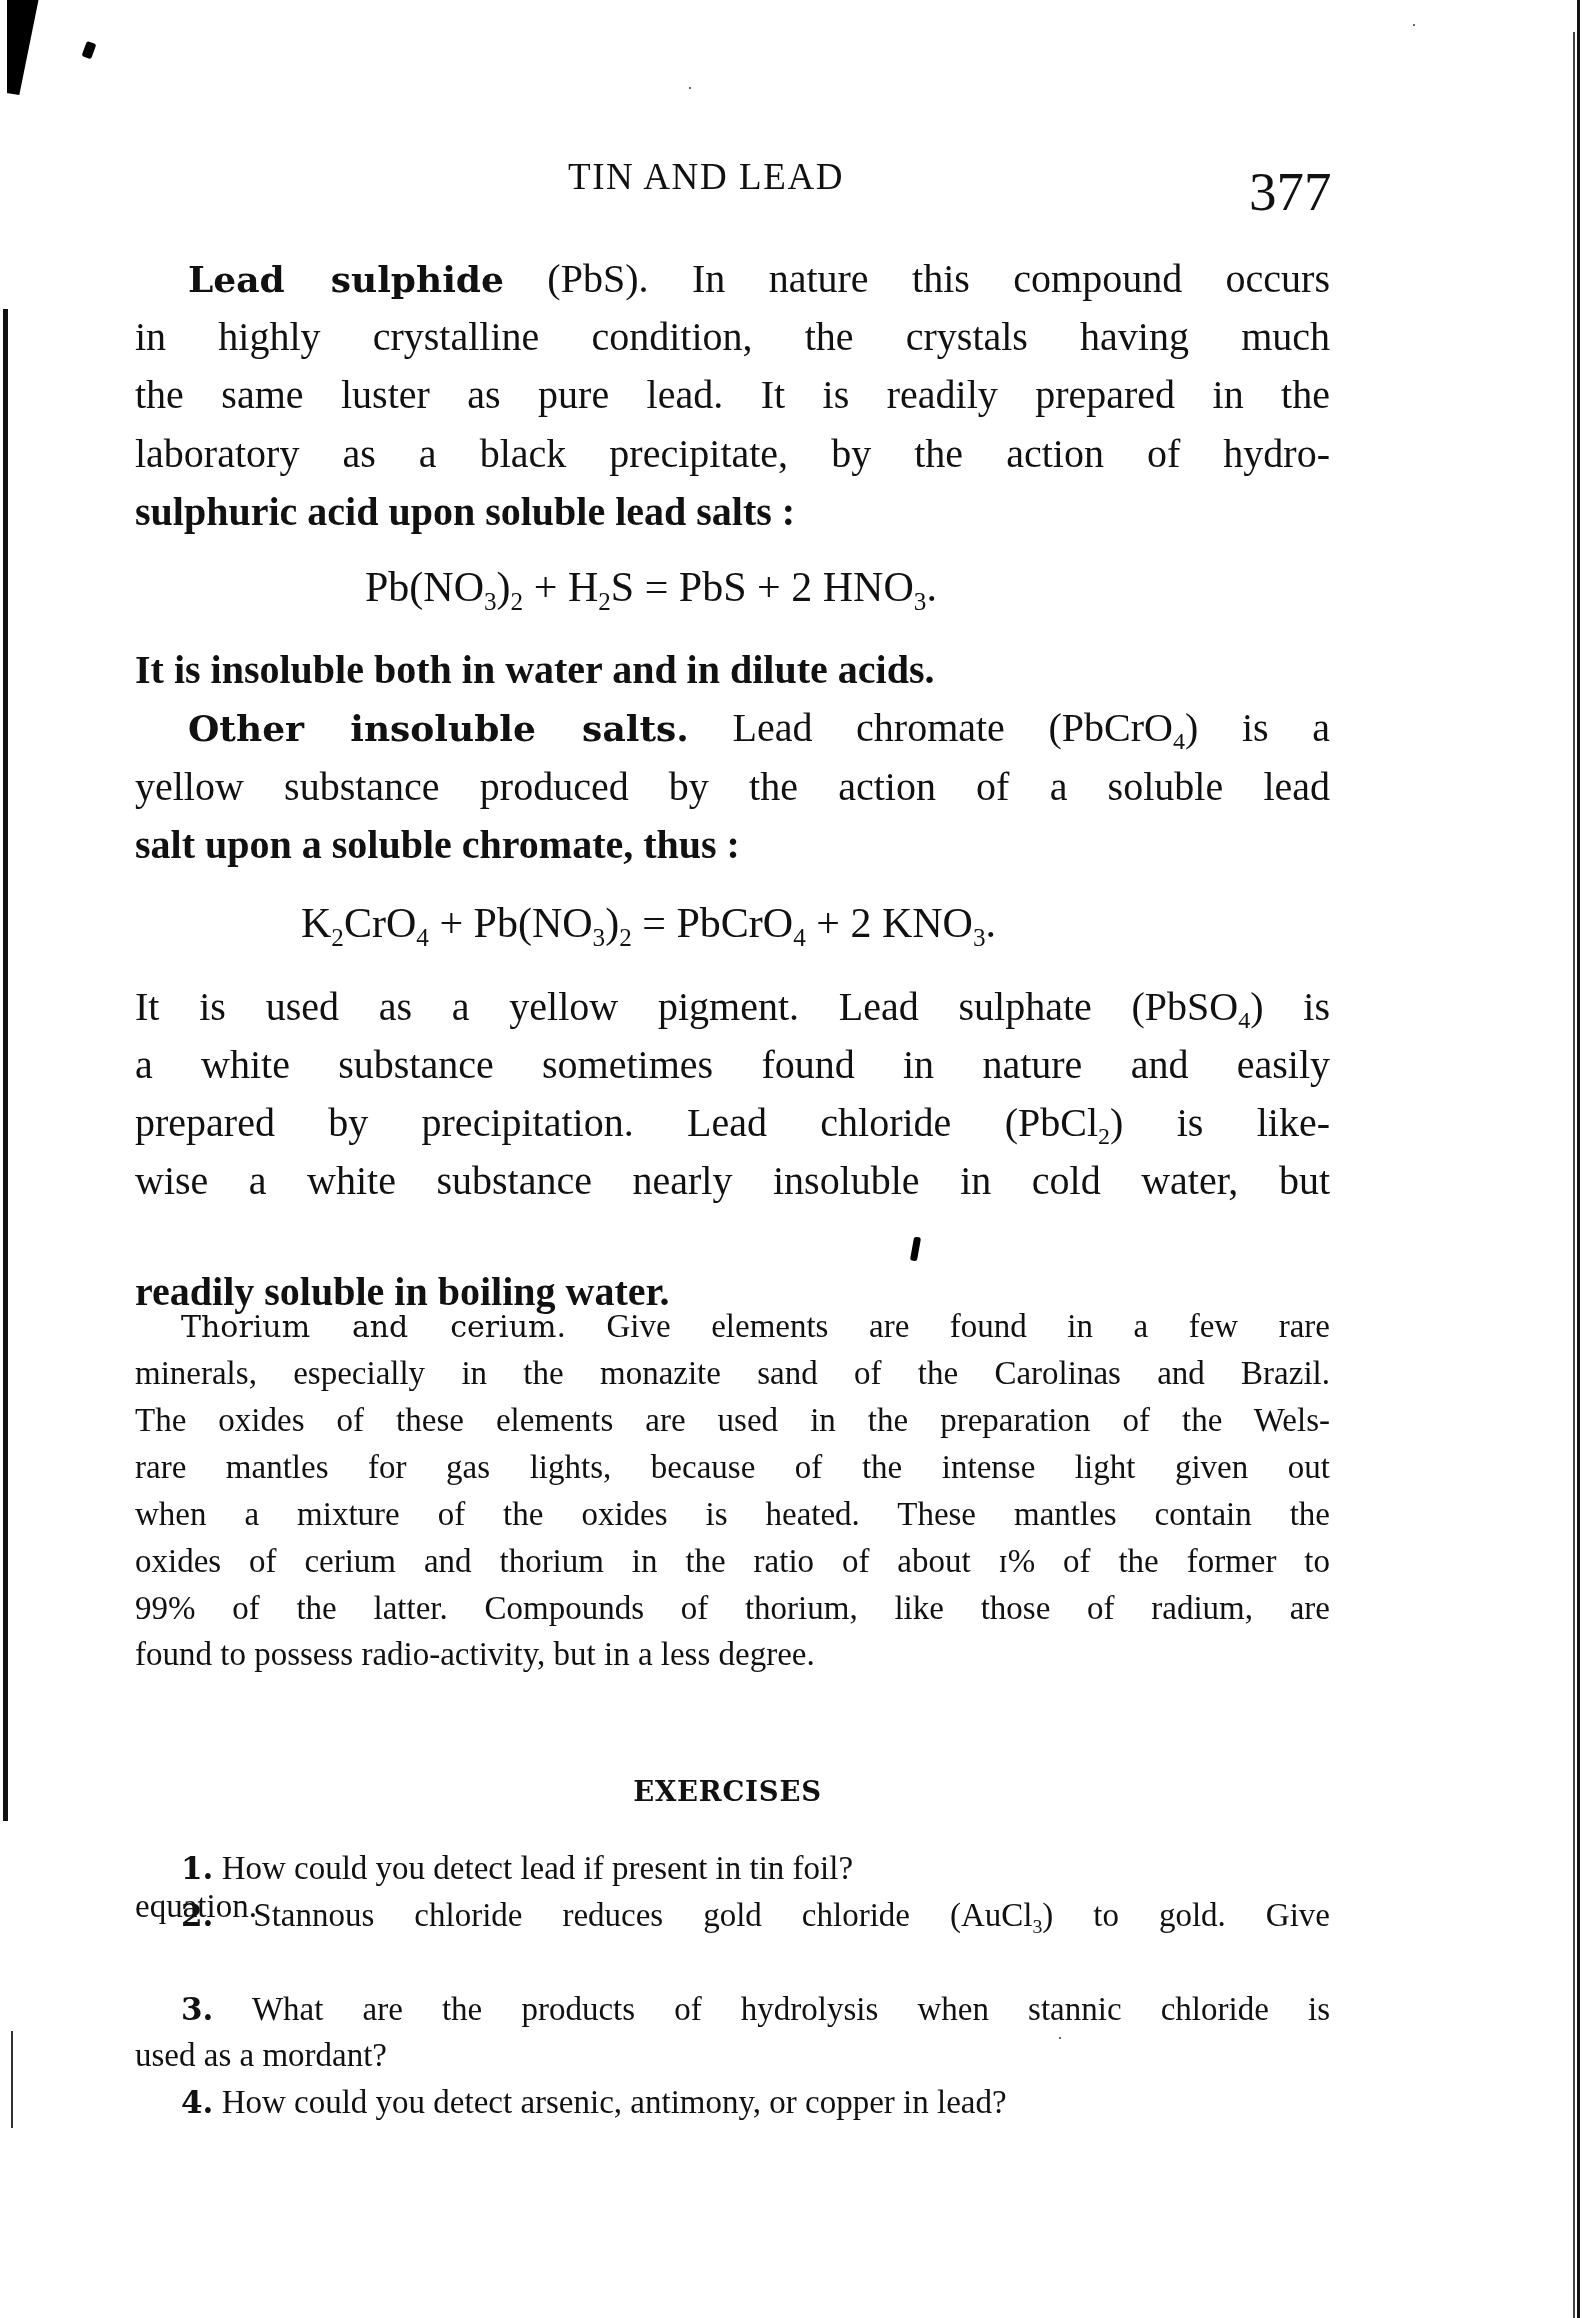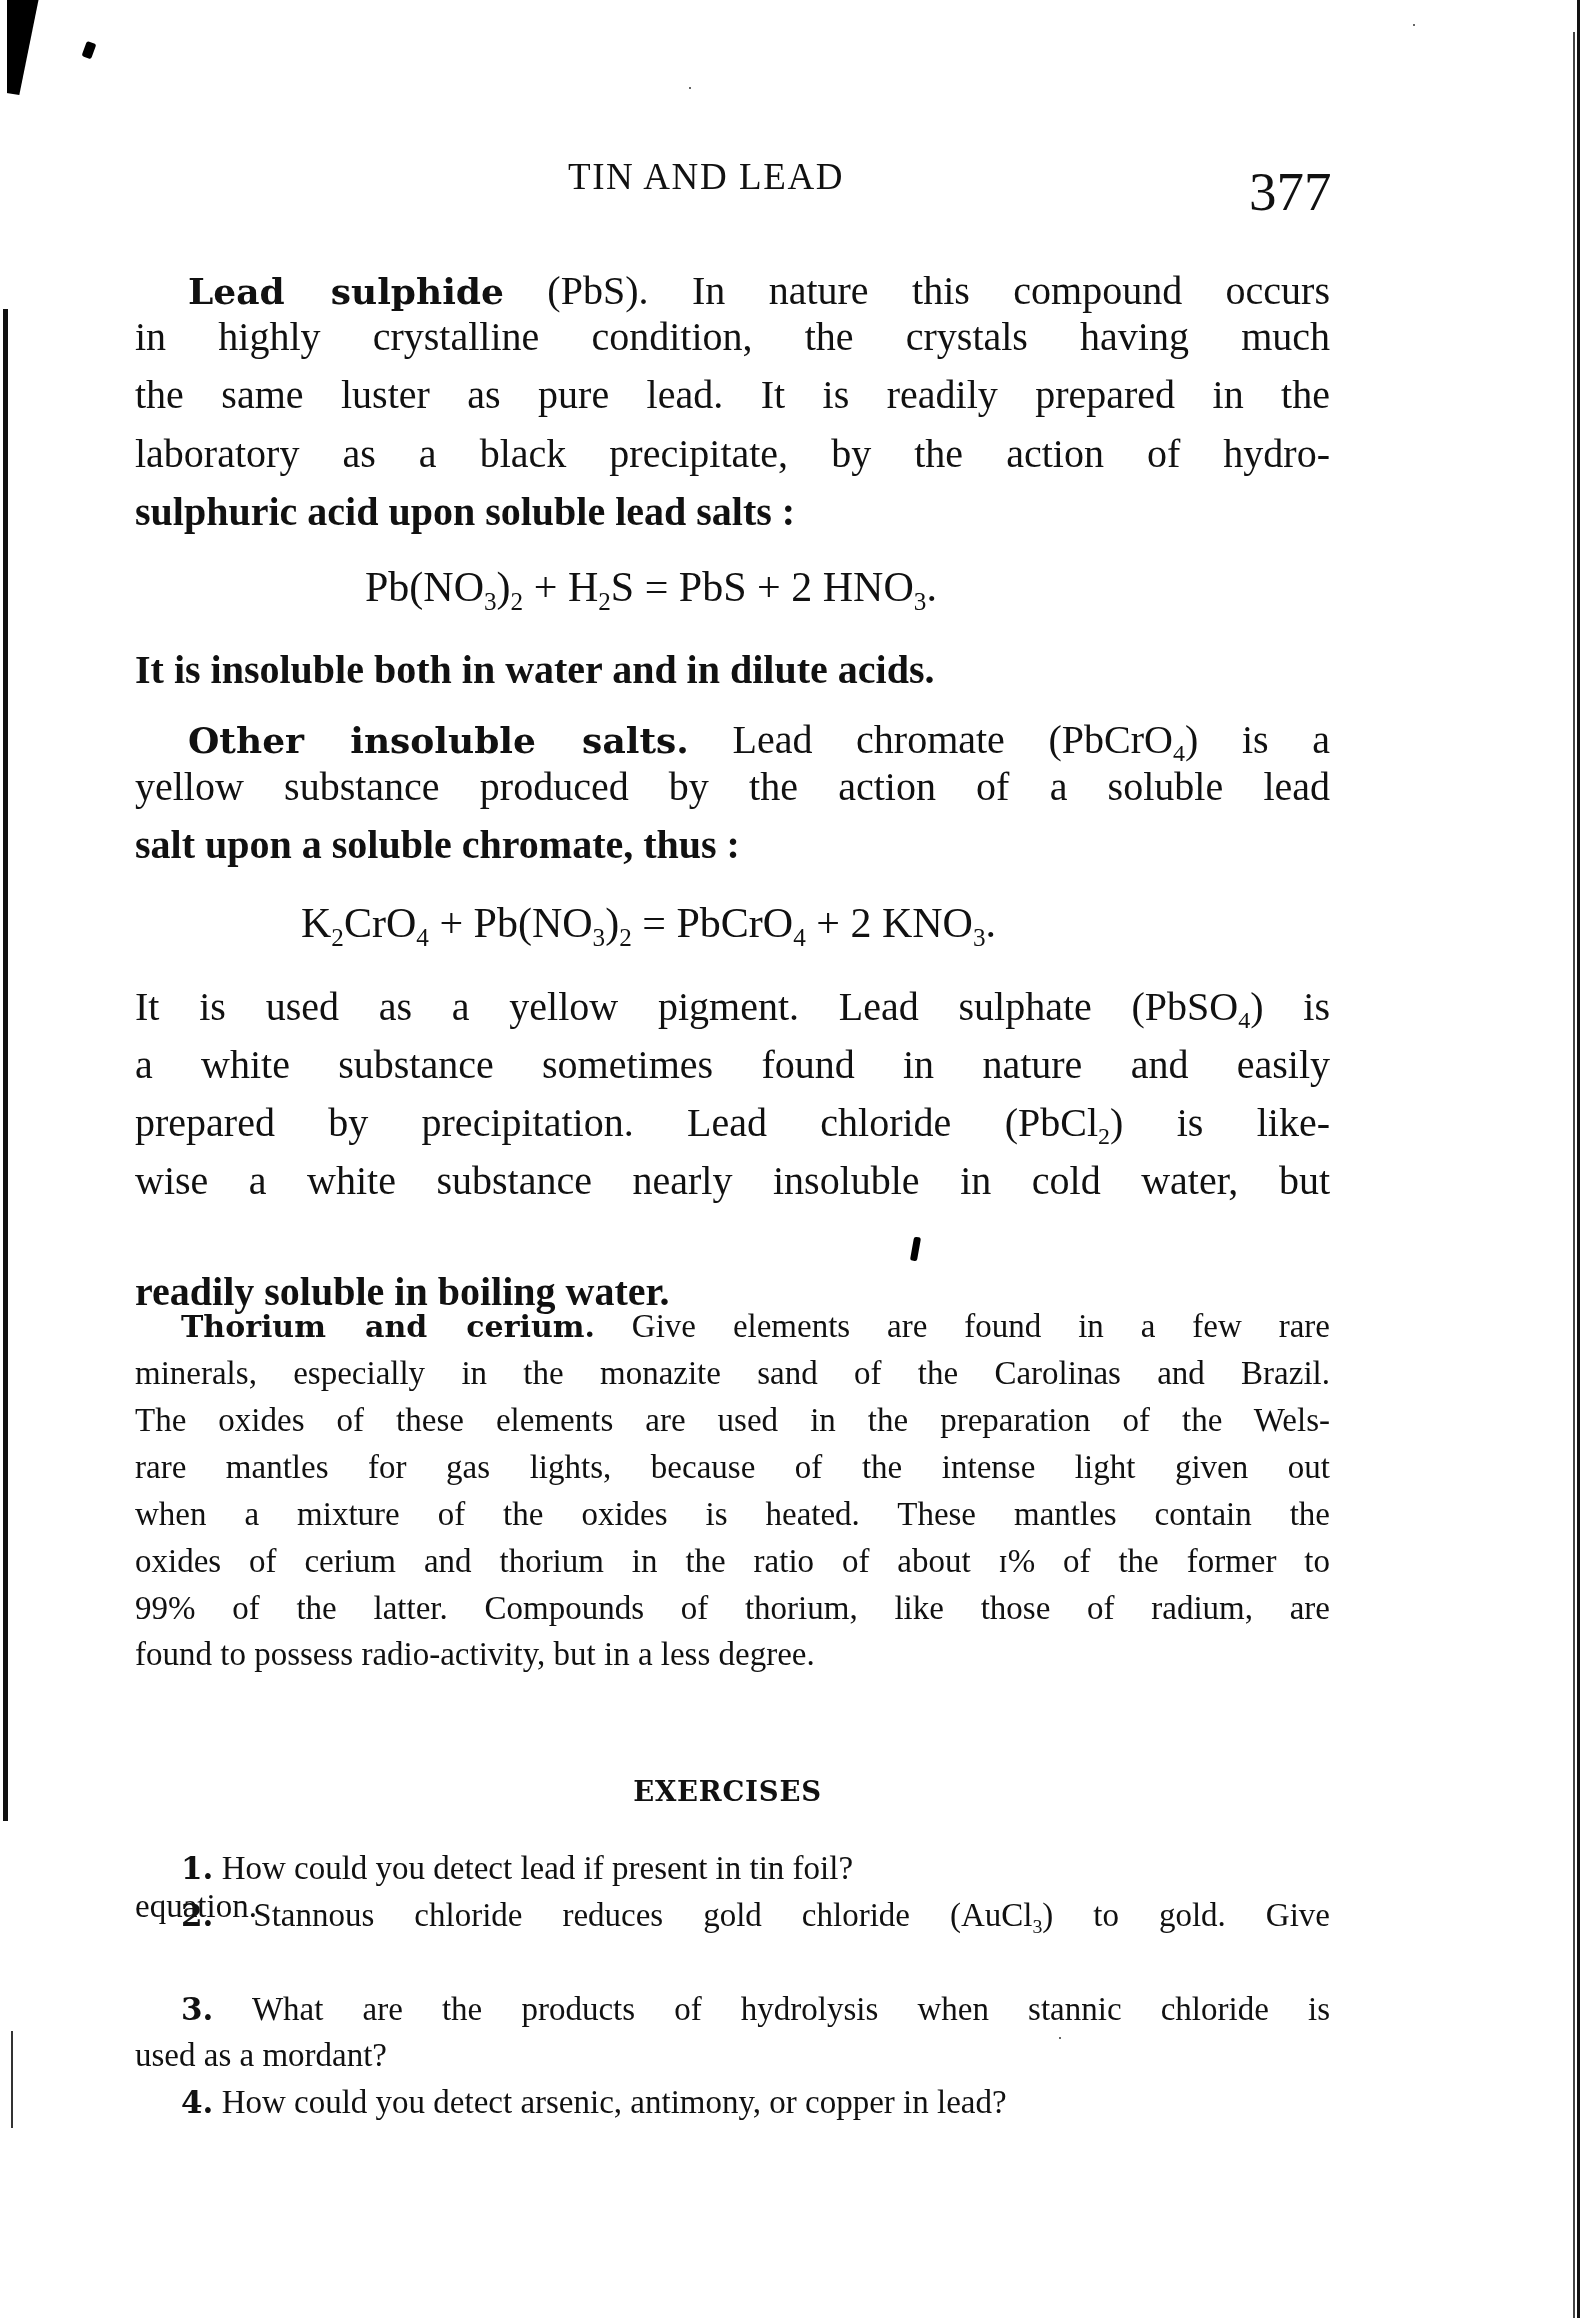--- a/index.html
+++ b/index.html
@@ -4,33 +4,33 @@
 <style>
   html, body { margin: 0; padding: 0; background: #ffffff; }
   body { width: 1585px; height: 2319px; position: relative; overflow: hidden; font-family: "Liberation Serif", "DejaVu Serif", serif; color: #111; }
   .abs { position: absolute; }
   .running-head { top: 155px; left: 0; width: 1382px; height: 49px; }
   .head-title { position: absolute; left: 568px; top: 0; font-size: 37px; letter-spacing: 1.6px; white-space: nowrap; }
   .page-num { position: absolute; left: 1249px; top: 4.9px; font-size: 55px; white-space: nowrap; }
 
   .big { font-size: 40px; line-height: 59px; }
   .big .line { position: absolute; left: 135px; width: 1195px; white-space: nowrap; text-align: justify; text-align-last: justify; }
-  .big .line.indent { left: 188px; width: 1142px; margin-top: 12px; }
+  .big .line.indent { left: 188px; width: 1142px; }
   .big .line.last { text-align-last: left; font-weight: bold; }
   .bold { font-weight: bold; font-family: "DejaVu Serif", serif; font-size: 36px; }
   .sub { font-size: 0.6em; vertical-align: -0.35em; }
 
   .equation { position: absolute; left: 0; width: 1585px; font-size: 42px; white-space: nowrap; }
   .equation span.eqtext { position: absolute; white-space: nowrap; }
 
   .small { font-size: 33px; line-height: 47px; }
   .small .line { position: absolute; left: 135px; width: 1195px; white-space: nowrap; text-align: justify; text-align-last: justify; }
   .small .line.indent { left: 181px; width: 1149px; }
   .small .line.last { text-align-last: left; }
-  .bold-sm { font-weight: bold; font-family: "DejaVu Serif", serif; font-size: 30px; }
+  .bold-sm { font-weight: normal; font-family: "DejaVu Serif", serif; font-size: 30px; }
 
   .ex-heading { position: absolute; left: 0; width: 1585px; text-align: center; top: 1775px; font-weight: bold; font-family: "DejaVu Serif", serif; font-size: 27.5px; letter-spacing: 0.8px; transform: translateX(-65px); }
   .ex-num { font-weight: bold; font-family: "DejaVu Serif", serif; font-size: 31px; }
 
   .mark-left { left: 6.5px; top: 0; width: 32px; height: 95px; background: #000; clip-path: polygon(0 0, 100% 0, 40% 100%, 0 98%); }
   .mark-dot { left: 84px; top: 42px; width: 9.7px; height: 16px; background: #000; border-radius: 2.4px; transform: rotate(20deg); }
   .edge-bar-left { left: 3.2px; top: 309px; width: 4.9px; height: 1512px; background: #111; }
   .edge-bar-left2 { left: 11.3px; top: 2031px; width: 1.6px; height: 97px; background: #333; }
   .edge-bar-right { left: 1577px; top: 0; width: 3.2px; height: 2319px; background: #111; }
   .edge-bar-right2 { left: 1573px; top: 32px; width: 1.6px; height: 2286px; background: #444; }

